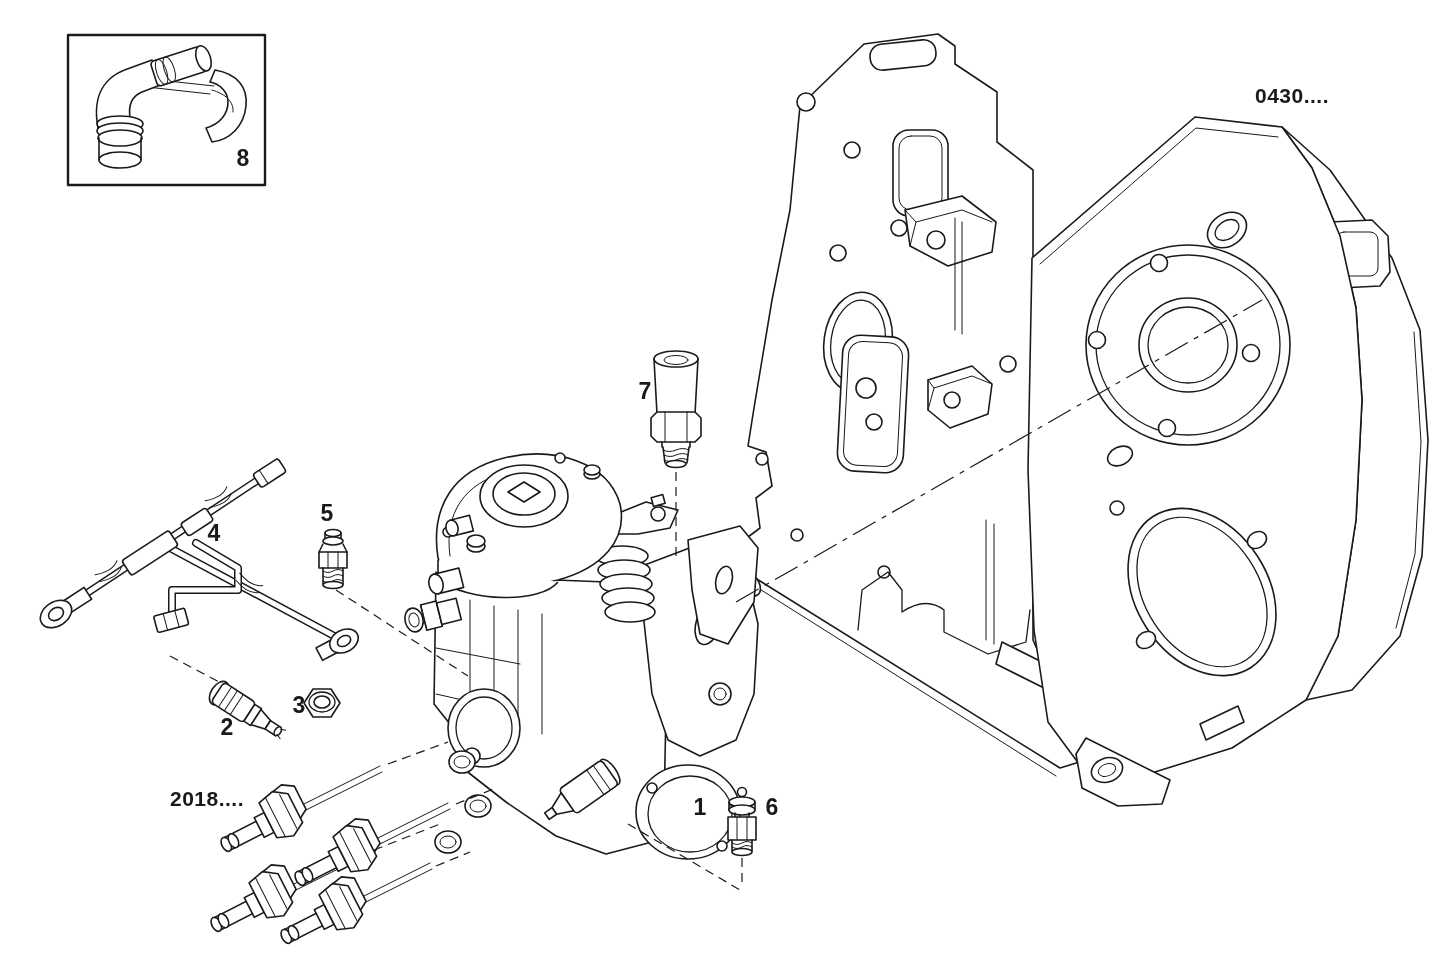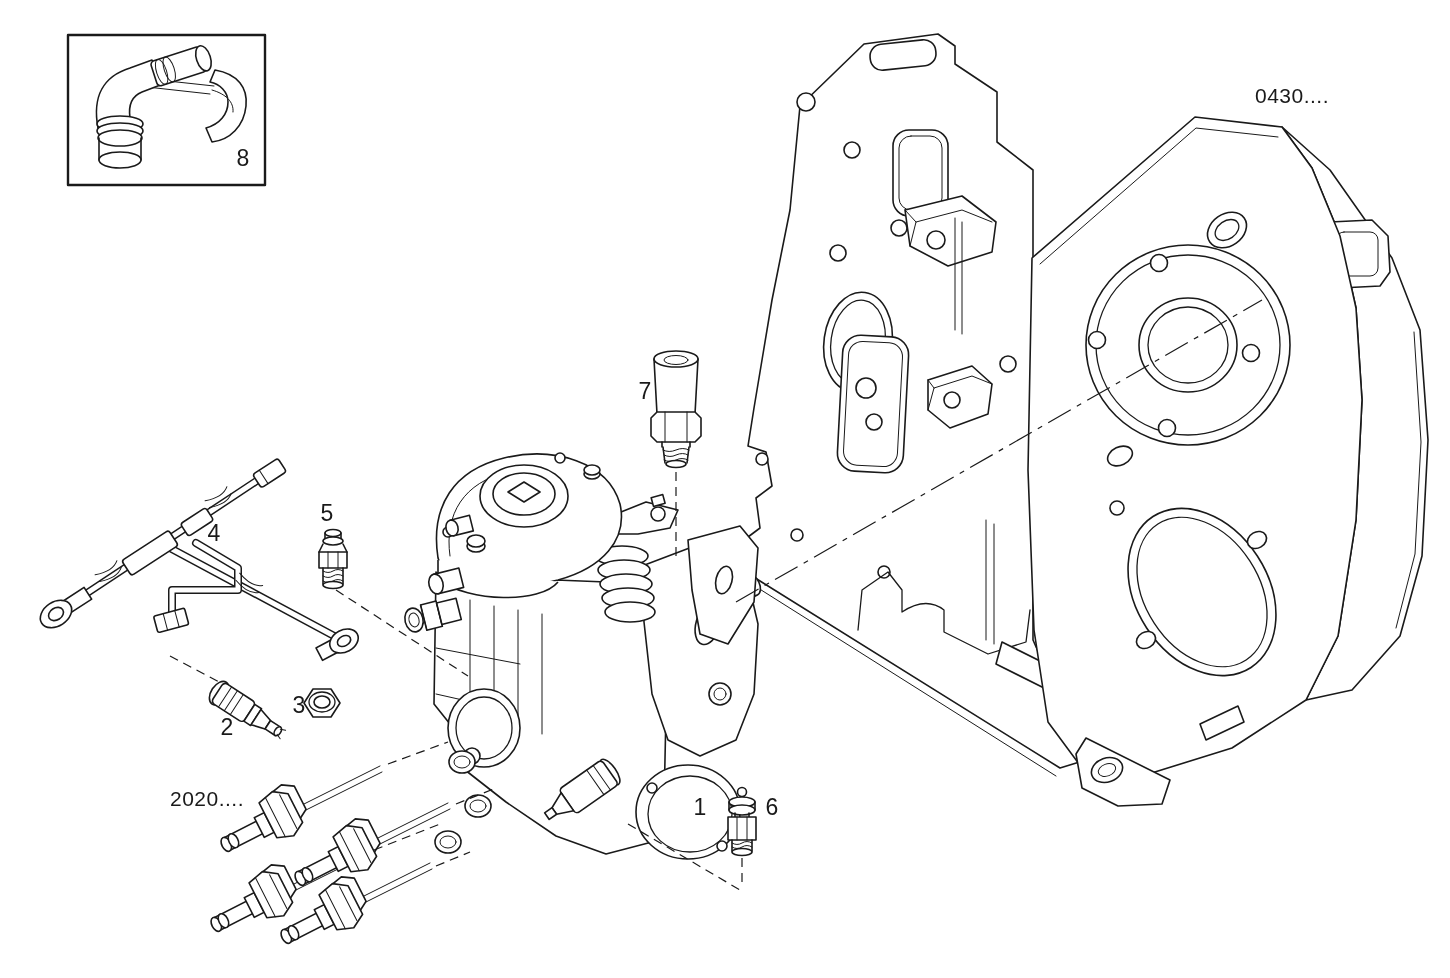--- a/index.html
+++ b/index.html
@@ -14,21 +14,21 @@
   .t1{stroke-width:1}
   .t13{stroke-width:1.3}
   .bold{stroke-width:2.4}
   .d{fill:none;stroke:#1a1a1a;stroke-width:1.2;stroke-dasharray:9 6}
   .dc{fill:none;stroke:#1a1a1a;stroke-width:1.2;stroke-dasharray:26 7 5 7}
   .wOut{fill:none;stroke:#1a1a1a;stroke-width:8;stroke-linecap:round;stroke-linejoin:round}
   .wIn{fill:none;stroke:#ffffff;stroke-width:5;stroke-linecap:round;stroke-linejoin:round}
   
   .callout,.ref{
     position:absolute;transform:translate(-50%,-50%);
-    color:#1a1a1a;font-size:23px;line-height:1;white-space:nowrap;
+    color:#1a1a1a;font-size:23px;line-height:1;white-space:nowrap;font-weight:bold;
   }
   .ref{font-size:21px;letter-spacing:.5px}
 </style>
 </head>
 <body>
 
 <div class="stage">
 
 <svg width="1450" height="978" viewBox="0 0 1450 978">
 
@@ -385,16 +385,16 @@
 </svg>
 
 <div class="callout" style="left:700px;top:807px">1</div>
 <div class="callout" style="left:227px;top:727px">2</div>
 <div class="callout" style="left:299px;top:705px">3</div>
 <div class="callout" style="left:214px;top:533px">4</div>
 <div class="callout" style="left:327px;top:513px">5</div>
 <div class="callout" style="left:772px;top:807px">6</div>
 <div class="callout" style="left:645px;top:391px">7</div>
 <div class="callout" style="left:243px;top:158px">8</div>
-<div class="ref" style="left:207px;top:798px">2020....</div>
+<div class="ref" style="left:207px;top:798px">2018....</div>
 <div class="ref" style="left:1292px;top:95px">0430....</div>
 
 </div>
 
 </body></html>

